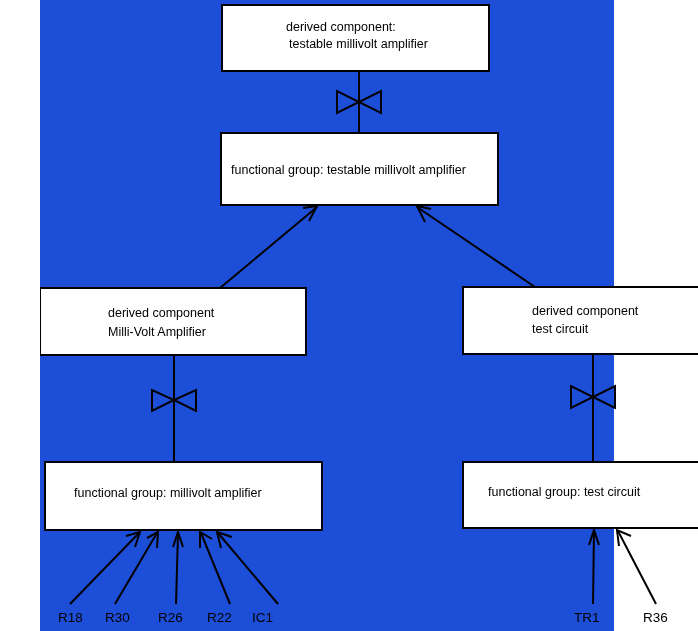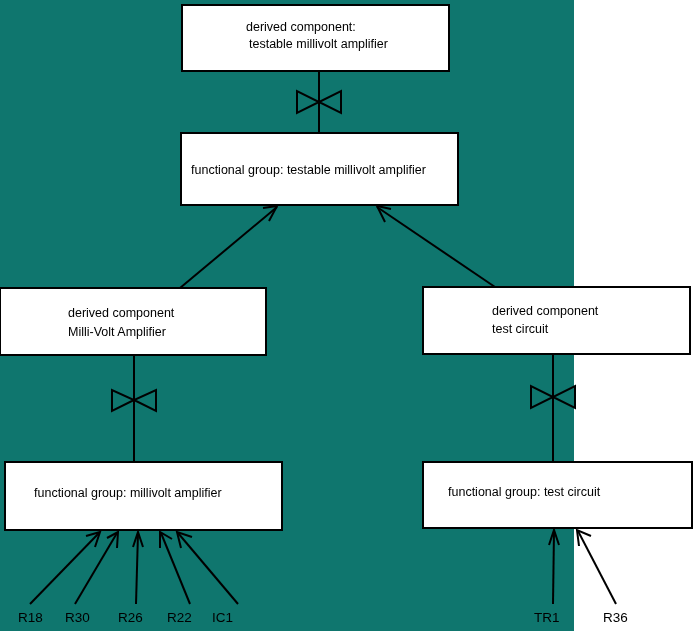--- a/index.html
+++ b/index.html
@@ -10,21 +10,22 @@
   body {
     width: 698px;
     height: 631px;
     overflow: hidden;
     font-family: "Liberation Sans", sans-serif;
   }
   #diagram-root {
     position: relative;
     width: 574px;
     height: 631px;
-    background: #0f766e;
+    background: #1d4ed8;
+    margin-left: 40px;
   }
   svg.canvas {
     display: block;
     width: 698px;
     height: 631px;
   }
   .box-rect {
     fill: #ffffff;
     stroke: #000000;
     stroke-width: 2;

